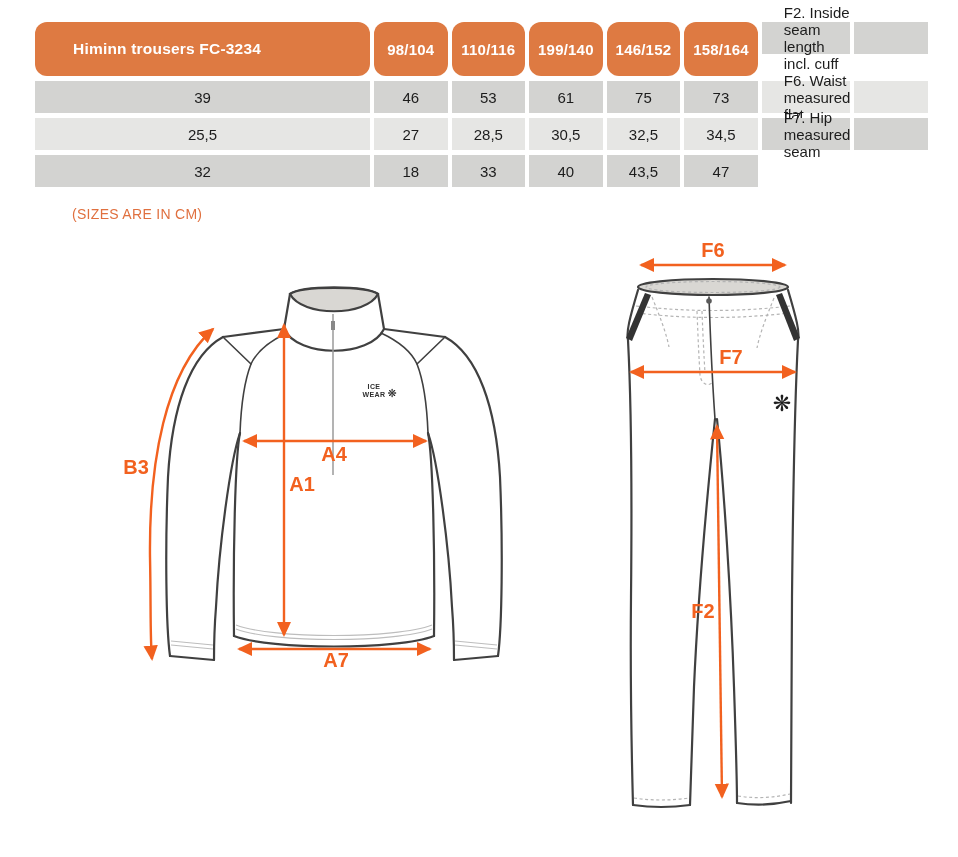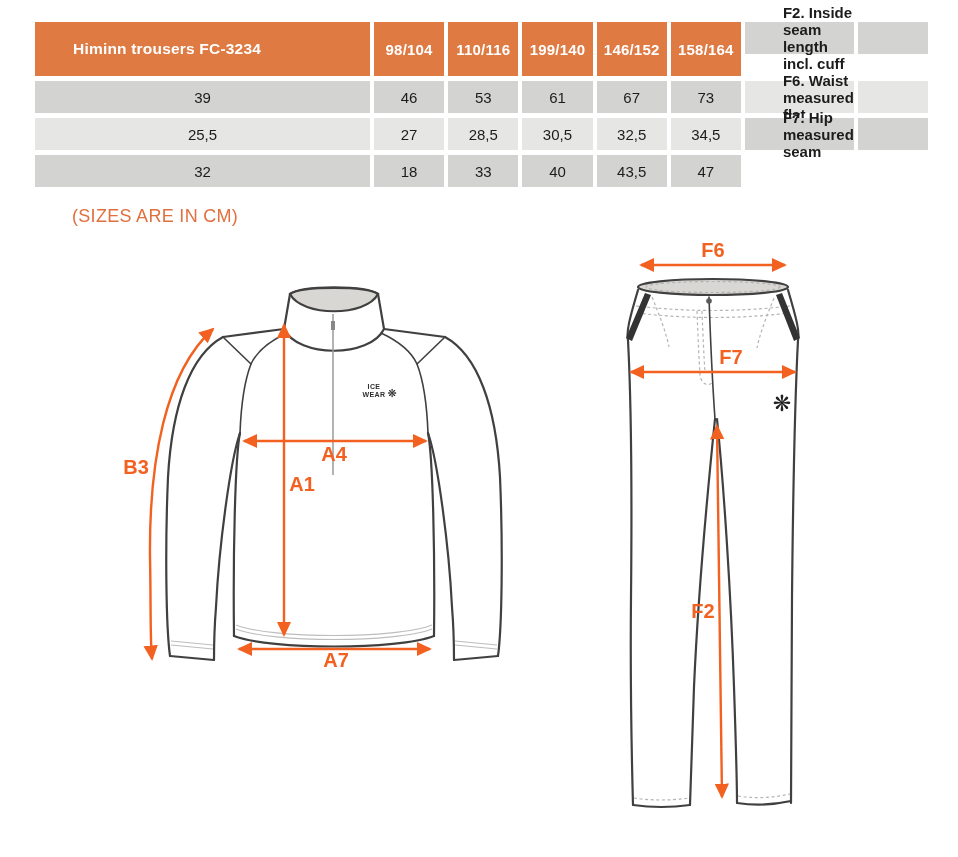--- a/index.html
+++ b/index.html
@@ -18,33 +18,34 @@
     grid-template-columns: 335px repeat(7, 1fr);
     column-gap: 4px; row-gap: 5px;
   }
   .th {
     background: var(--table-header-bg);
     color: var(--table-header-text);
     font-weight: bold; font-size: 15px;
     height: 54px;
     display: flex; align-items: center; justify-content: center;
     letter-spacing: 0.2px;
+    border-radius: 12px;
   }
   .th.title-cell { justify-content: flex-start; padding-left: 38px; font-size: 15.5px; }
   .td {
     height: 32px; font-size: 15px; color: var(--cell-text);
     display: flex; align-items: center; justify-content: center;
   }
-  .td.label { justify-content: flex-start; padding-left: 38px; font-weight: bold; }
+  .td.label { justify-content: flex-start; padding-left: 22px; }
   .r-dark  { background: var(--row-dark); }
   .r-light { background: var(--row-light); }
   
   .note {
     position: absolute; left: 72px; top: 206px;
-    font-size: 18px; letter-spacing: 0.3px;
+    font-size: 14px; letter-spacing: 0.3px;
     color: var(--accent-orange);
   }
   
   .diagrams { position: absolute; left: 0; top: 237px; }
   .ol        { fill: none; stroke: var(--outline); stroke-width: 2.2; stroke-linecap: round; stroke-linejoin: round; }
   .ol-thin   { fill: none; stroke: var(--outline); stroke-width: 1.6; stroke-linecap: round; }
   .fill-gray { fill: var(--inner-gray); stroke: var(--outline); stroke-width: 2.2; }
   .stitch       { fill: none; stroke: #b4b4b4; stroke-width: 1.2; stroke-dasharray: 3 2.6; }
   .stitch-solid { fill: none; stroke: #bdbdbd; stroke-width: 1.1; }
   .zip { fill: none; stroke: #9a9a9a; stroke-width: 1.5; }
@@ -74,21 +75,21 @@
     <div class="th">199/140</div>
     <div class="th">146/152</div>
     <div class="th">158/164</div>
 
     <div class="td label r-dark">F2. Inside seam length incl. cuff</div>
     <div class="td r-dark"></div>
     <div class="td r-dark">39</div>
     <div class="td r-dark">46</div>
     <div class="td r-dark">53</div>
     <div class="td r-dark">61</div>
-    <div class="td r-dark">67</div>
+    <div class="td r-dark">75</div>
     <div class="td r-dark">73</div>
 
     <div class="td label r-light">F6. Waist measured flat</div>
     <div class="td r-light"></div>
     <div class="td r-light">25,5</div>
     <div class="td r-light">27</div>
     <div class="td r-light">28,5</div>
     <div class="td r-light">30,5</div>
     <div class="td r-light">32,5</div>
     <div class="td r-light">34,5</div>

